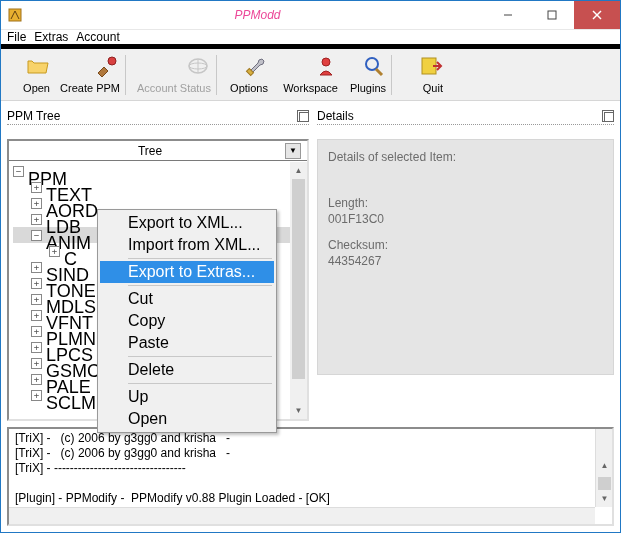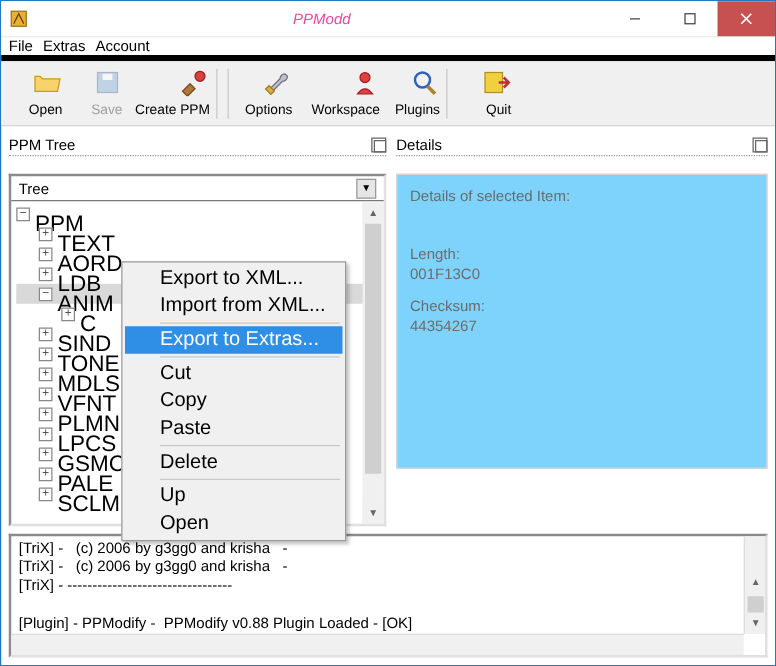--- a/index.html
+++ b/index.html
@@ -23,29 +23,29 @@
   .tdiv { width: 1px; height: 40px; background: #c8c8c8; margin: 0 4px; }
   .content { flex: 1; display: flex; gap: 8px; padding: 6px; }
   .panel { display: flex; flex-direction: column; }
   .panel.left { width: 302px; }
   .panel.right { flex: 1; }
   .panel-head { height: 18px; display: flex; align-items: center; border-bottom: 1px dotted #999; }
   .panel-head .ptitle { flex: 1; font-size: 12px; }
   .panel-head .pop { width: 12px; height: 12px; border: 1px solid #666; position: relative; }
   .panel-head .pop::after { content: ""; position: absolute; left: 1px; top: 1px; width: 8px; height: 8px; border: 1px solid #666; }
   .tree-outer { margin-top: 14px; border: 2px inset #e0e0e0; position: relative; height: 282px; background: #fff; }
-  .tree-dd { height: 20px; border-bottom: 1px solid #7a7a7a; display: flex; align-items: center; padding: 0 6px; }
+  .tree-dd { height: 20px; border-bottom: 1px solid #7a7a7a; display: flex; align-items: center; padding: 0 6px; text-align: center; }
   .tree-dd .ddtxt { flex: 1; }
   .tree-dd .ddbtn { width: 16px; height: 16px; background: #e6e6e6; border: 1px solid #999; display: flex; align-items: center; justify-content: center; font-size: 8px; }
   .tree-body { position: relative; padding: 2px 4px; overflow: hidden; height: 258px; }
   .tree-node { display: flex; align-items: center; height: 16px; white-space: nowrap; }
   .exp { width: 11px; height: 11px; border: 1px solid #888; display: inline-flex; align-items: center; justify-content: center; font-size: 9px; line-height: 9px; font-family: monospace; margin-right: 4px; color: #555; background: #fff; }
   .tree-node .lbl { font-size: 18px; margin-top: 16px; }
   .tree-node.sel { background: #d9d9d9; }
-  .details-box { margin-top: 14px; border: 1px solid #d6d6d6; background: #7dd3fc; padding: 10px 10px; height: 236px; position: relative; font-size: 12px; color: #6c6c6c; }
+  .details-box { margin-top: 14px; border: 1px solid #d6d6d6; background: #e5e5e5; padding: 10px 10px; height: 236px; position: relative; font-size: 12px; color: #6c6c6c; }
   .details-box .row { margin-bottom: 2px; }
   .edit-btn { position: absolute; right: 6px; bottom: -34px; height: 22px; padding: 0 10px; background: #e9e9e9; border: 1px solid #adadad; font-size: 12px; }
   .log { margin: 0 6px 6px 6px; border: 2px inset #e0e0e0; background: #fff; height: 102px; padding: 2px 6px; font-family: "Courier New", monospace; font-size: 12px; white-space: pre; overflow: hidden; position: relative; }
   .log-scroll-v { position: absolute; right: 0; top: 0; bottom: 17px; width: 17px; background: #f0f0f0; border-left: 1px solid #ddd; }
   .log-scroll-v .sbtn { width: 17px; height: 17px; background: #f0f0f0; display: flex; align-items: center; justify-content: center; font-size: 8px; color: #666; }
   .log-scroll-v .thumb { position: absolute; left: 2px; width: 13px; background: #cfcfcf; }
   .log-scroll-h { position: absolute; left: 0; right: 17px; bottom: 0; height: 17px; background: #f0f0f0; border-top: 1px solid #ddd; }
   .ctx { position: absolute; width: 180px; background: #f0f0f0; border: 1px solid #999; box-shadow: 2px 2px 3px rgba(0,0,0,0.25); z-index: 50; padding: 2px; }
   .ctx .citem { height: 22px; display: flex; align-items: center; padding: 0 10px 0 28px; font-size: 16px; }
   .ctx .citem.hi { background: #2f8fe7; color: #fff; }
@@ -93,35 +93,36 @@
     <span class="mitem">Account</span>
   </div>
 
   <div class="toolbar">
     <div class="tbtn">
       <span><svg width="24" height="22">
             <path d="M2 6 L2 18 L20 18 L22 8 L8 8 L6 6 Z" fill="#f8d36a" stroke="#c79a20"></path>
           </svg></span>
       <span class="lbl">Open</span>
     </div>
-    <div class="tbtn disabled">
-      <span><svg width="24" height="22" opacity="0.4">
-            <rect x="4" y="3" width="16" height="16" fill="#7aa6d8" stroke="#406090"></rect>
-            <rect x="8" y="4" width="8" height="5" fill="#fff"></rect>
-          </svg></span>
-      <span class="lbl">Save</span>
-    </div>
     <div class="tbtn wide">
       <span><svg width="26" height="22">
             <path d="M4 18 L10 12 L14 16 L8 22 Z" fill="#b0783c" stroke="#7a4a1c"></path>
             <circle cx="18" cy="6" r="4" fill="#d84040" stroke="#902020"></circle>
           </svg></span>
       <span class="lbl">Create PPM</span>
     </div>
     <div class="tdiv"></div>
+    <div class="tbtn wider disabled">
+      <span><svg width="26" height="22" opacity="0.4">
+            <ellipse cx="13" cy="11" rx="9" ry="7" fill="none" stroke="#888" stroke-width="1.5"></ellipse>
+            <ellipse cx="13" cy="11" rx="9" ry="3" fill="none" stroke="#888"></ellipse>
+            <line x1="13" y1="4" x2="13" y2="18" stroke="#888"></line>
+          </svg></span>
+      <span class="lbl">Account Status</span>
+    </div>
     <div class="tdiv"></div>
     <div class="tbtn">
       <span><svg width="24" height="22">
             <path d="M18 4 A4 4 0 0 0 14 8 L6 16 L8 18 L16 10 A4 4 0 0 0 20 6 Z" fill="#c0c0c8" stroke="#707080"></path>
             <rect x="4" y="14" width="4" height="6" fill="#d8b040" stroke="#a07820" transform="rotate(-45 6 17)"></rect>
           </svg></span>
       <span class="lbl">Options</span>
     </div>
     <div class="tbtn wide">
       <span><svg width="24" height="22">

